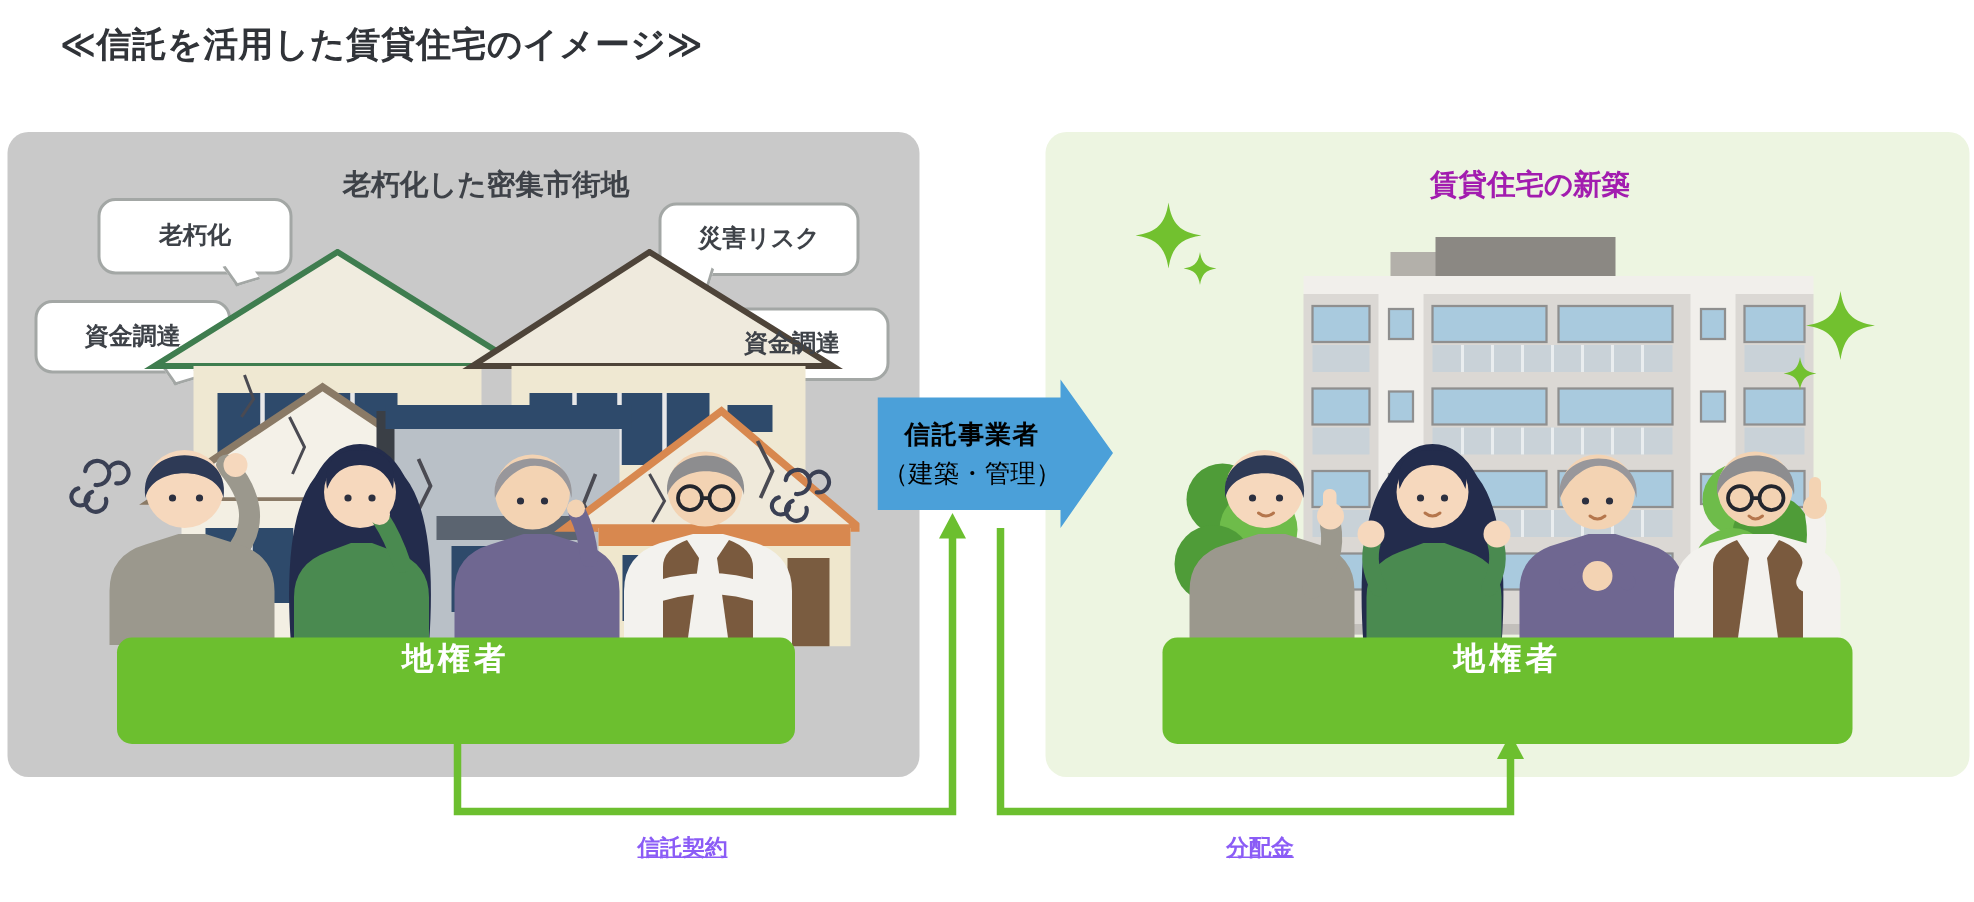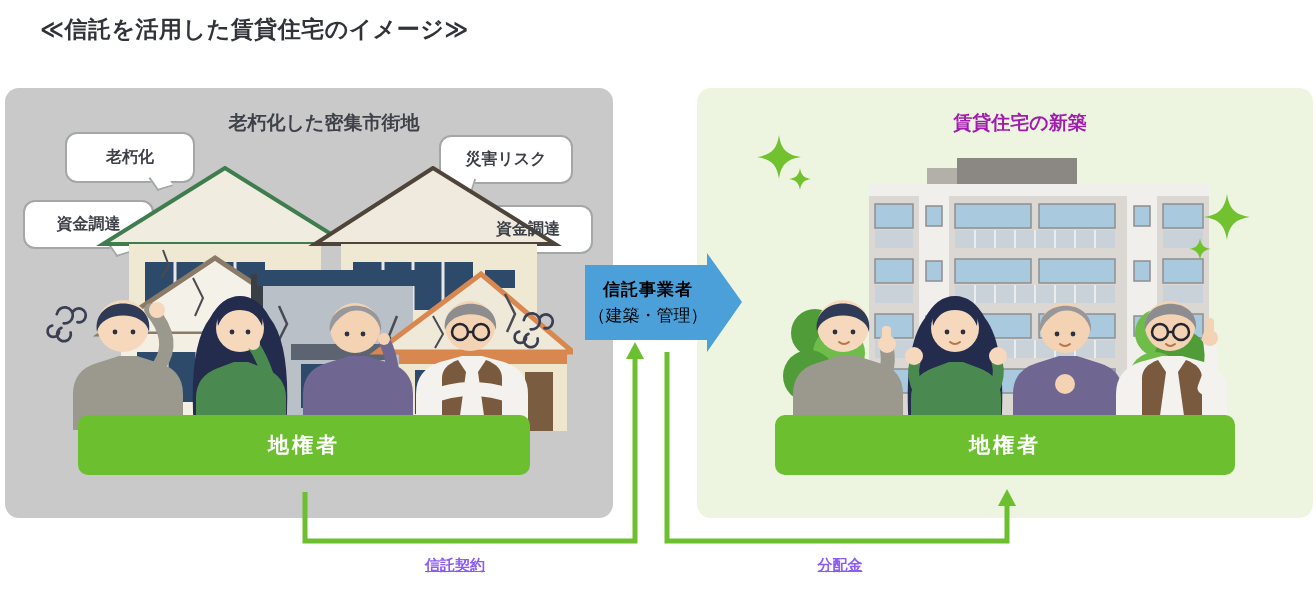--- a/index.html
+++ b/index.html
@@ -27,22 +27,22 @@
           bottom:-9px;transform:rotate(55deg) skewX(-18deg);}
   .bubble.tail-left .tail{left:18px;transform:rotate(35deg) skewX(18deg);}
   .bubble.tail-right .tail{right:24px;}
   .bubble .lbl{position:relative;z-index:1;}
   #bubble-aging{left:60px;top:44px;width:126px;height:47px;}
   #bubble-disaster{left:434px;top:47px;width:130px;height:45px;}
   #bubble-interests{left:18px;top:112px;width:127px;height:45px;}
   #bubble-funding{left:458px;top:117px;width:126px;height:45px;}
 
   
-  .landowner-bar{top:327px;height:60px;border-radius:10px;background:#6cbf2f;
-          display:flex;align-items:center;justify-content:center;z-index:6;
+  .landowner-bar{top:337px;height:71px;border-radius:10px;background:#6cbf2f;
+          display:flex;justify-content:center;z-index:6;
           color:#ffffff;font-size:21px;font-weight:bold;letter-spacing:3px;}
   #left-bar{left:73px;width:452px;}
   #right-bar{left:78px;width:460px;}
 
   
   #trust-arrow{left:585px;top:252px;width:158px;height:101px;z-index:7;}
   #trust-arrow-text{left:585px;top:252px;width:126px;height:101px;z-index:8;
           display:flex;flex-direction:column;align-items:center;justify-content:center;gap:3px;
           color:#000000;text-align:center;}
   #trust-arrow-text .l1{font-size:17px;font-weight:bold;letter-spacing:1px;}

